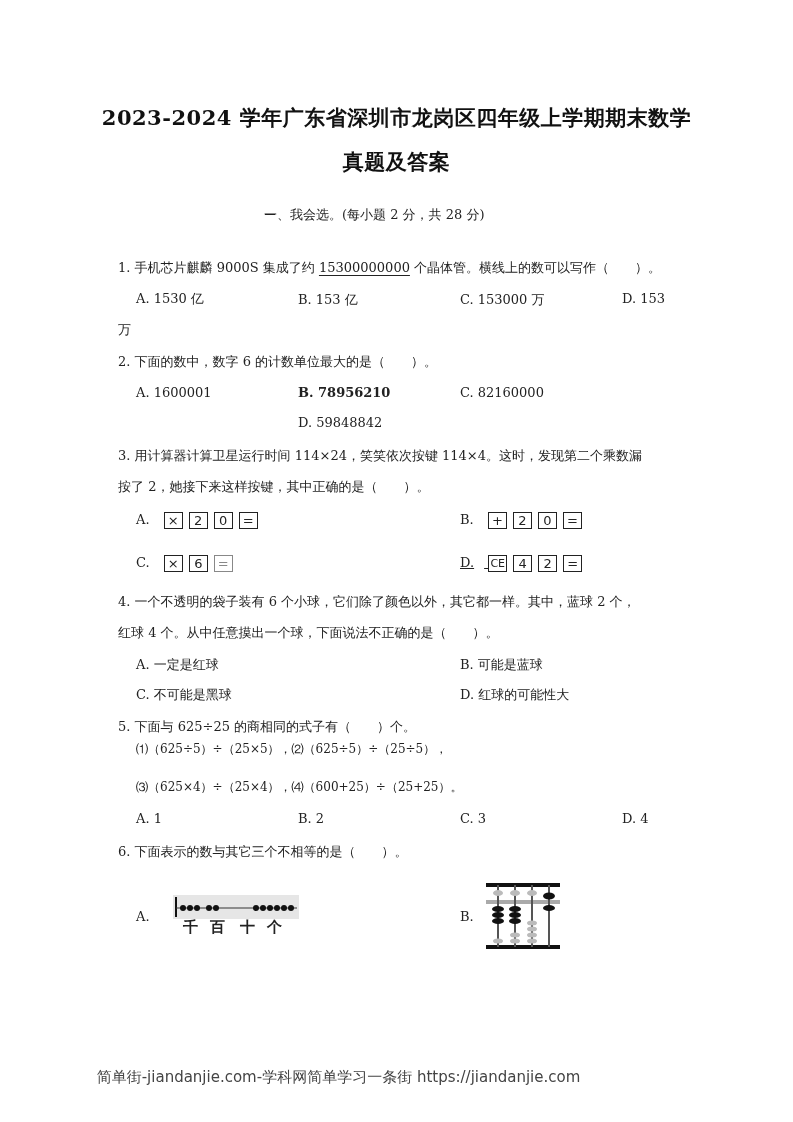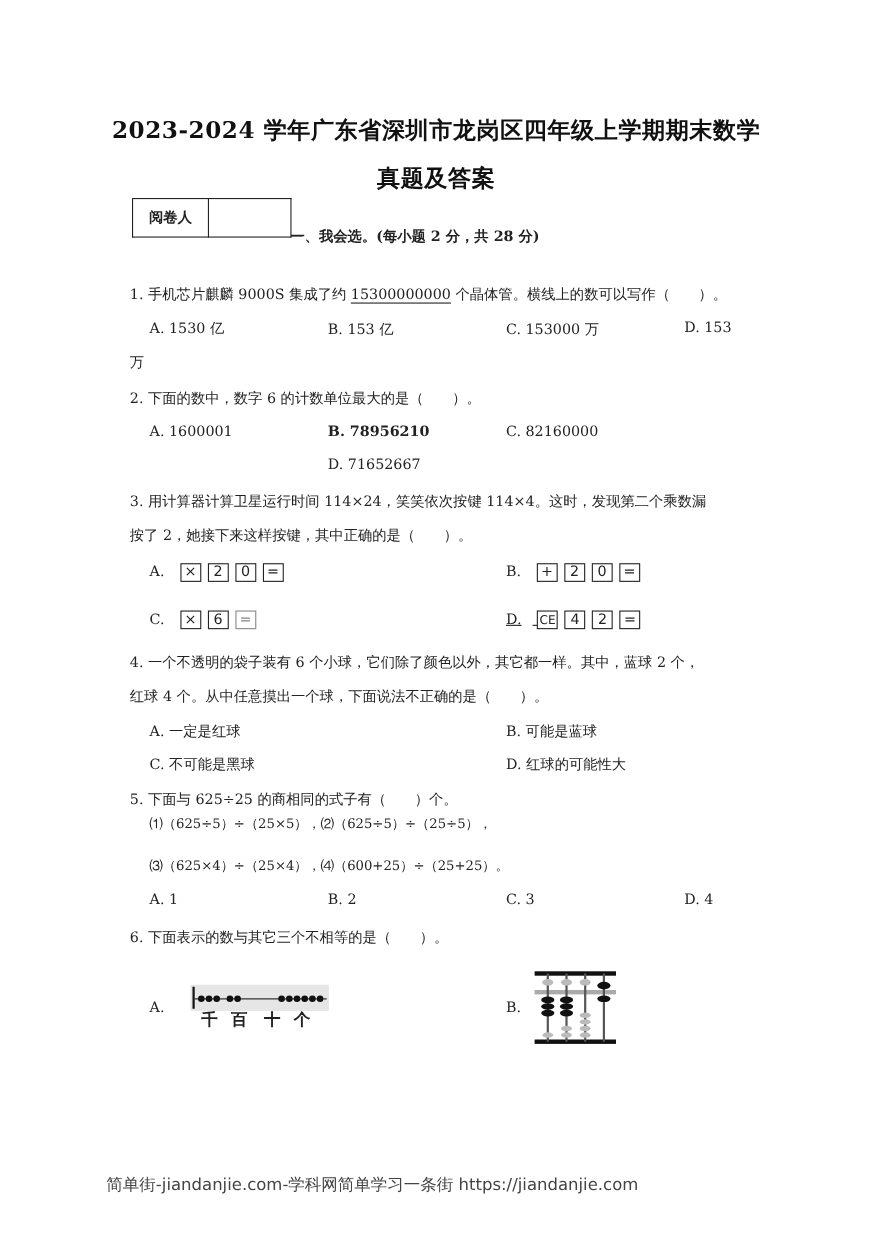--- a/index.html
+++ b/index.html
@@ -8,40 +8,36 @@
   .abs { position:absolute; white-space:nowrap; }
   .title { font-size:21px; font-weight:bold; left:0; width:793px; text-align:center; letter-spacing:0.5px; color:#111; }
   .q { font-size:13px; left:118px; }
   .opt { font-size:13px; }
   .small { font-size:12px; }
   table.score { position:absolute; left:120px; top:180px; border-collapse:collapse; }
   table.score td { border:1px solid #222; height:34px; font-size:13px; font-weight:bold; text-align:center; padding:0; }
   table.score td.lbl { width:68px; }
   table.score td.val { width:74px; }
   .connector { position:absolute; left:265px; top:214px; width:10px; border-top:1px solid #222; }
-  .section { font-size:13px; font-weight:bold; left:264px; top:206px; }
+  .section { font-size:13px; font-weight:normal; left:264px; top:206px; }
   .u { text-decoration:underline; text-underline-offset:3px; }
   .key { display:inline-block; border:1.5px solid #222; min-width:15px; height:15px; line-height:15px; text-align:center;
          font-size:13px; font-family:"DejaVu Sans", sans-serif; margin-right:6px; vertical-align:middle; padding:0 1px; }
   .key.light { border-color:#888; color:#888; }
   .footer { font-size:15px; left:0; width:677px; text-align:center; top:1068px; color:#444;
             font-family:"DejaVu Sans", "Liberation Sans", sans-serif; }
 </style>
 </head>
 <body>
 
 <div class="abs title" style="top:104px;">2023-2024 学年广东省深圳市龙岗区四年级上学期期末数学</div>
 <div class="abs title" style="top:148px;">真题及答案</div>
 
 <table class="score">
   <tbody>
-      <tr>
-    <td class="lbl">阅卷人</td>
-    <td class="val"></td>
-  </tr>
 </tbody>
   </table>
 <div class="connector"></div>
 <div class="abs section">一、我会选。(每小题 2 分，共 28 分)</div>
 
 <div class="abs q" style="top:259px;">
   <span>1.</span>
   <span>手机芯片麒麟 9000S 集成了约 </span><span class="u">15300000000</span><span> 个晶体管。横线上的数可以写作（　　）。</span>
 </div>
 <div class="abs opt" style="top:290px; left:136px;">A. 1530 亿</div>
@@ -50,21 +46,21 @@
 <div class="abs opt" style="top:291px; left:622px;">D. 153</div>
 <div class="abs opt" style="top:321px; left:118px;">万</div>
 
 <div class="abs q" style="top:353px;">
   <span>2.</span>
   <span>下面的数中，数字 6 的计数单位最大的是（　　）。</span>
 </div>
 <div class="abs opt" style="top:385px; left:136px;">A. 1600001</div>
 <div class="abs opt" style="top:385px; left:298px;font-weight:bold;">B. 78956210</div>
 <div class="abs opt" style="top:385px; left:460px;">C. 82160000</div>
-<div class="abs opt" style="top:415px; left:298px;">D. 71652667</div>
+<div class="abs opt" style="top:415px; left:298px;">D. 59848842</div>
 
 <div class="abs q" style="top:447px;">
   <span>3.</span>
   <span>用计算器计算卫星运行时间 114×24，笑笑依次按键 114×4。这时，发现第二个乘数漏</span>
 </div>
 <div class="abs q" style="top:478px;">按了 2，她接下来这样按键，其中正确的是（　　）。</div>
 
 <div class="abs opt" style="top:512px; left:136px;">
   <span style="margin-right:10px;">A.</span>
   <span class="key">×</span><span class="key">2</span><span class="key">0</span><span class="key">=</span>

